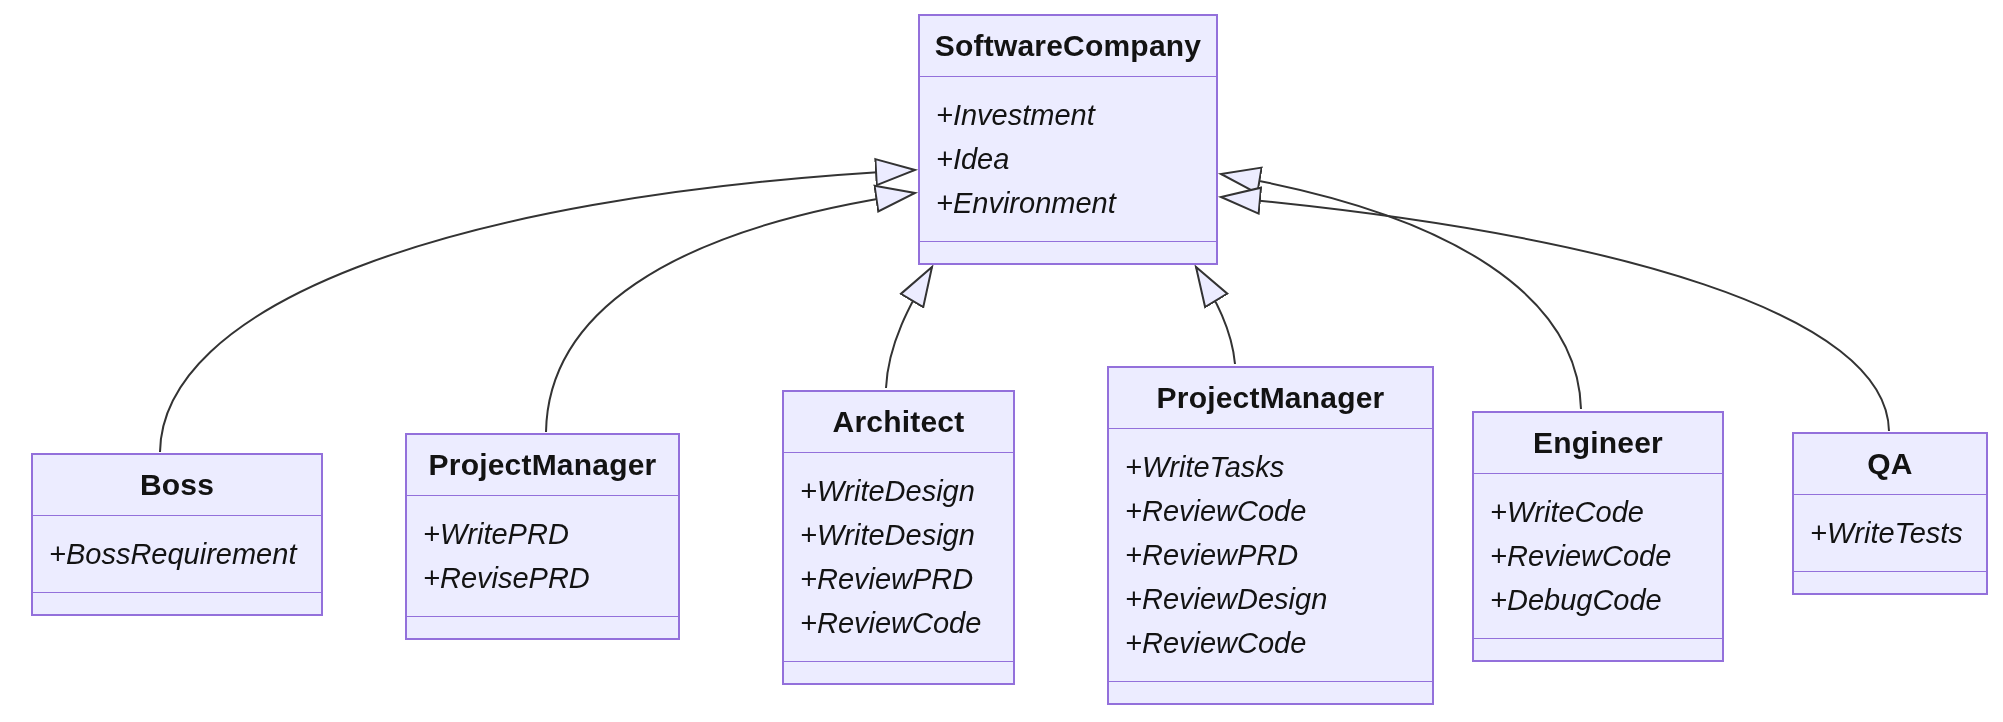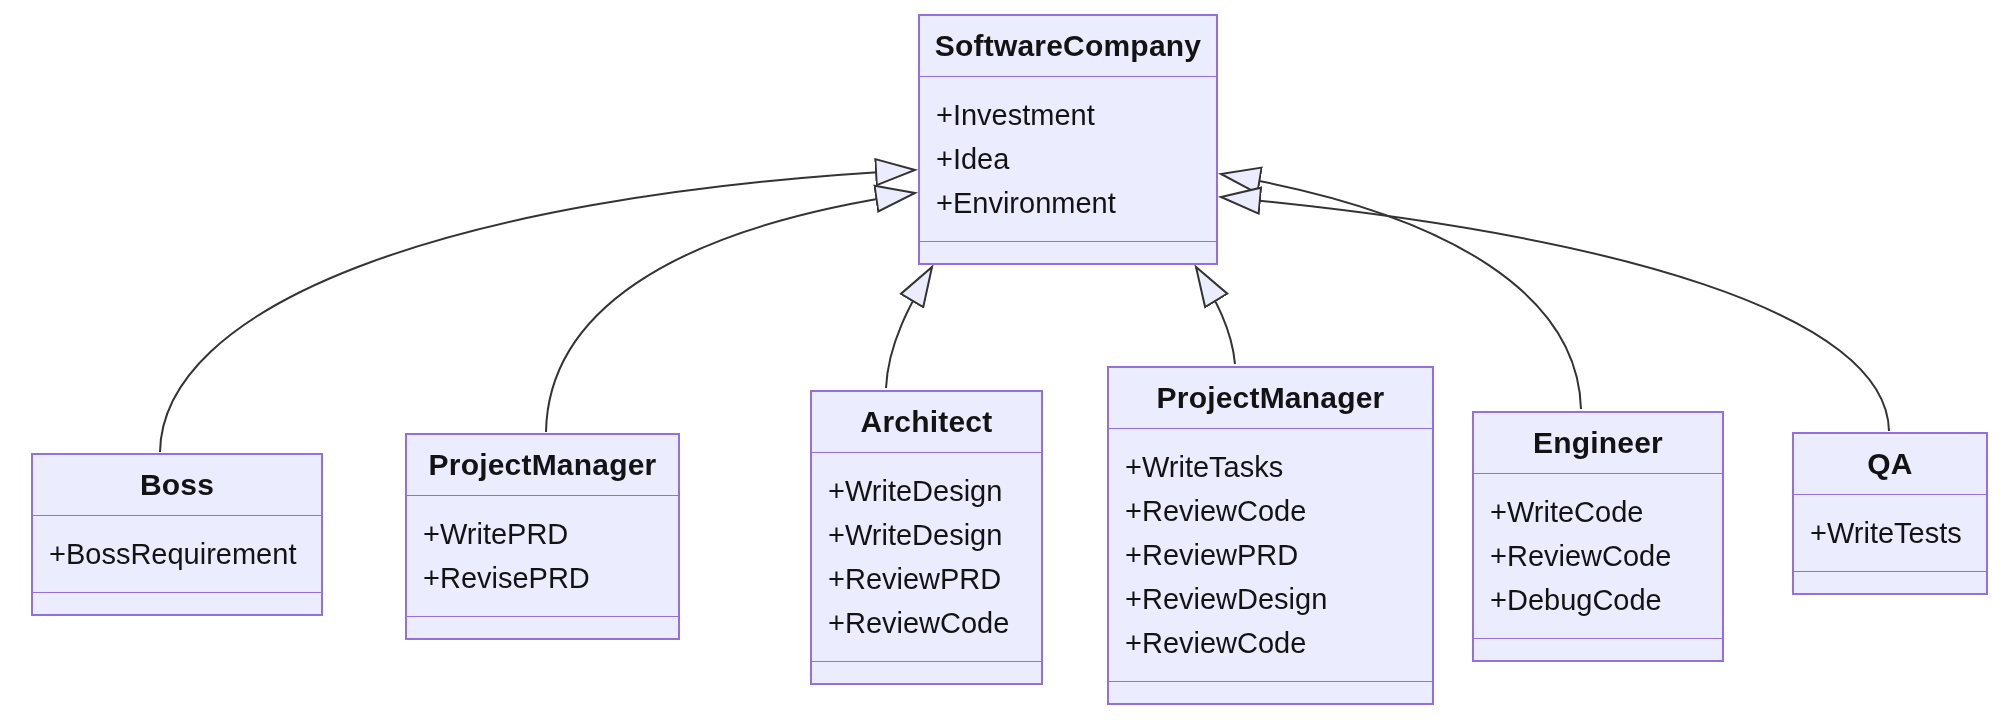--- a/index.html
+++ b/index.html
@@ -22,20 +22,21 @@
     height:60px;
     display:flex;align-items:center;justify-content:center;
     font-weight:bold;
     font-size:30px;
     border-bottom:1.5px solid #9370DB;
     letter-spacing:0.2px;
   }
   .uml-attrs{
     padding:16px 6px 16px 16px;
     border-bottom:1.5px solid #9370DB;
+    font-style:italic;
   }
   .uml-attr{
     font-size:29px;
     line-height:44px;
     white-space:nowrap;
   }
   .uml-methods{height:21px;}
 </style>
 </head>
 <body>
@@ -78,21 +79,21 @@
 
   <div class="uml-class" style="left:405px;top:433px;width:275px;">
     <div class="uml-title">ProjectManager</div>
     <div class="uml-attrs">
       <div class="uml-attr">+WritePRD</div>
       <div class="uml-attr">+RevisePRD</div>
     </div>
     <div class="uml-methods"></div>
   </div>
 
-  <div class="uml-class" style="left:810px;top:390px;width:233px;">
+  <div class="uml-class" style="left:782px;top:390px;width:233px;">
     <div class="uml-title">Architect</div>
     <div class="uml-attrs">
       <div class="uml-attr">+WriteDesign</div>
       <div class="uml-attr">+WriteDesign</div>
       <div class="uml-attr">+ReviewPRD</div>
       <div class="uml-attr">+ReviewCode</div>
     </div>
     <div class="uml-methods"></div>
   </div>
 

